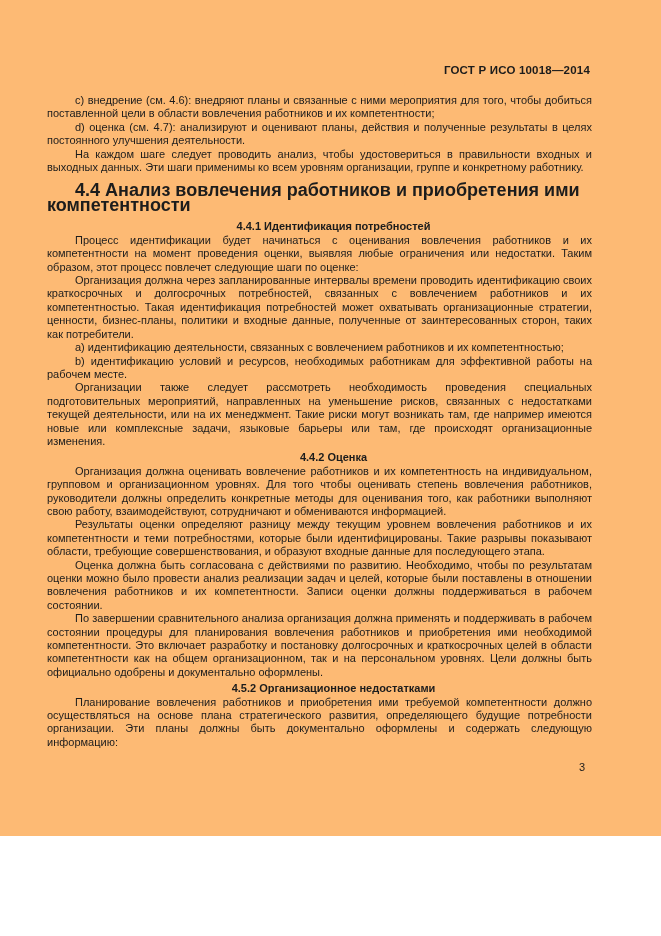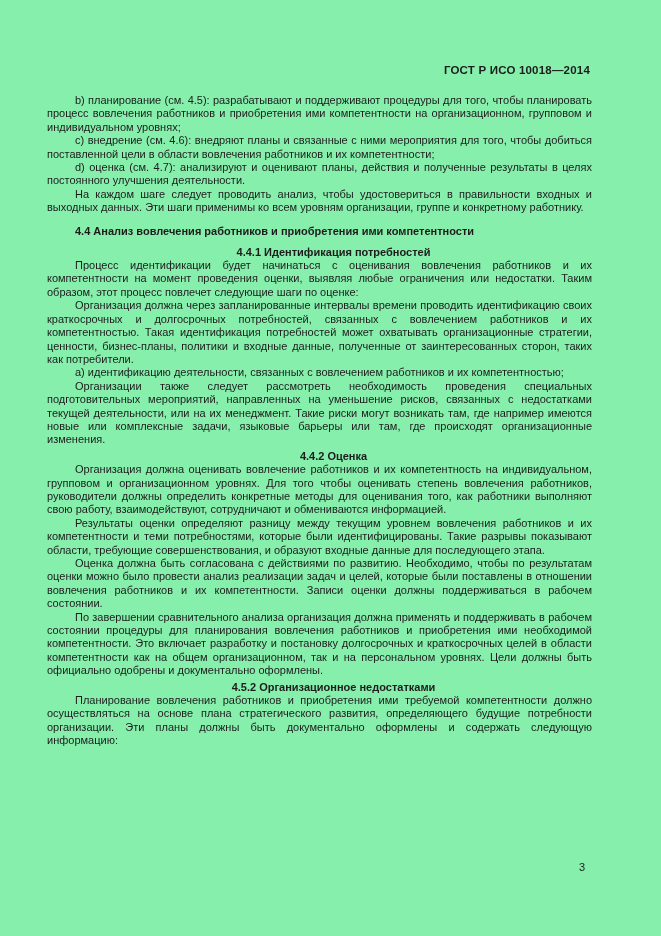--- a/index.html
+++ b/index.html
@@ -3,22 +3,22 @@
 <meta charset="utf-8">
 <style>
   html, body {
     margin: 0;
     padding: 0;
     background: #ffffff;
   }
   .page {
     position: relative;
     width: 661px;
-    height: 936px;
-    background: #86efac;
+    height: 836px;
+    background: #fdba74;
     font-family: "Liberation Sans", sans-serif;
     font-size: 11px;
     line-height: 13.4px;
     color: #1c1c1c;
     overflow: hidden;
     box-sizing: border-box;
     text-decoration: underline;
   }
   .doc-header {
     position: absolute;
@@ -35,21 +35,21 @@
     top: 94px;
     left: 47px;
     width: 545px;
     text-align: justify;
   }
   .doc-body p {
     margin: 0;
     text-indent: 28px;
   }
   .doc-body h2 {
-    font-size: 11px;
+    font-size: 18px;
     line-height: 15px;
     font-weight: bold;
     margin: 9px 0 7px 0;
     text-indent: 28px;
     text-align: left;
   }
   .doc-body h3 {
     font-size: 11px;
     line-height: 13.4px;
     font-weight: bold;
@@ -66,29 +66,29 @@
 </style>
 </head>
 <body>
 
 <div class="page">
   <div class="doc-header">
     <span>ГОСТ Р ИСО 10018—2014</span>
   </div>
 
   <div class="doc-body">
-      <p>b) планирование (см. 4.5): разрабатывают и поддерживают процедуры для того, чтобы планировать процесс вовлечения работников и приобретения ими компетентности на организационном, групповом и индивидуальном уровнях;</p>
       <p>c) внедрение (см. 4.6): внедряют планы и связанные с ними мероприятия для того, чтобы добиться поставленной цели в области вовлечения работников и их компетентности;</p>
       <p>d) оценка (см. 4.7): анализируют и оценивают планы, действия и полученные результаты в целях постоянного улучшения деятельности.</p>
       <p>На каждом шаге следует проводить анализ, чтобы удостовериться в правильности входных и выходных данных. Эти шаги применимы ко всем уровням организации, группе и конкретному работнику.</p>
       <h2>4.4 Анализ вовлечения работников и приобретения ими компетентности</h2>
       <h3>4.4.1 Идентификация потребностей</h3>
       <p>Процесс идентификации будет начинаться с оценивания вовлечения работников и их компетентности на момент проведения оценки, выявляя любые ограничения или недостатки. Таким образом, этот процесс повлечет следующие шаги по оценке:</p>
       <p>Организация должна через запланированные интервалы времени проводить идентификацию своих краткосрочных и долгосрочных потребностей, связанных с вовлечением работников и их компетентностью. Такая идентификация потребностей может охватывать организационные стратегии, ценности, бизнес-планы, политики и входные данные, полученные от заинтересованных сторон, таких как потребители.</p>
       <p>a) идентификацию деятельности, связанных с вовлечением работников и их компетентностью;</p>
+      <p>b) идентификацию условий и ресурсов, необходимых работникам для эффективной работы на рабочем месте.</p>
       <p>Организации также следует рассмотреть необходимость проведения специальных подготовительных мероприятий, направленных на уменьшение рисков, связанных с недостатками текущей деятельности, или на их менеджмент. Такие риски могут возникать там, где например имеются новые или комплексные задачи, языковые барьеры или там, где происходят организационные изменения.</p>
       <h3>4.4.2 Оценка</h3>
       <p>Организация должна оценивать вовлечение работников и их компетентность на индивидуальном, групповом и организационном уровнях. Для того чтобы оценивать степень вовлечения работников, руководители должны определить конкретные методы для оценивания того, как работники выполняют свою работу, взаимодействуют, сотрудничают и обмениваются информацией.</p>
       <p>Результаты оценки определяют разницу между текущим уровнем вовлечения работников и их компетентности и теми потребностями, которые были идентифицированы. Такие разрывы показывают области, требующие совершенствования, и образуют входные данные для последующего этапа.</p>
       <p>Оценка должна быть согласована с действиями по развитию. Необходимо, чтобы по результатам оценки можно было провести анализ реализации задач и целей, которые были поставлены в отношении вовлечения работников и их компетентности. Записи оценки должны поддерживаться в рабочем состоянии.</p>
       <p>По завершении сравнительного анализа организация должна применять и поддерживать в рабочем состоянии процедуры для планирования вовлечения работников и приобретения ими необходимой компетентности. Это включает разработку и постановку долгосрочных и краткосрочных целей в области компетентности как на общем организационном, так и на персональном уровнях. Цели должны быть официально одобрены и документально оформлены.</p>
       <h3>4.5.2  Организационное недостатками</h3>
       <p>Планирование вовлечения работников и приобретения ими требуемой компетентности должно осуществляться на основе плана стратегического развития, определяющего будущие потребности организации. Эти планы должны быть документально оформлены и содержать следующую информацию:</p>
     </div>
 

